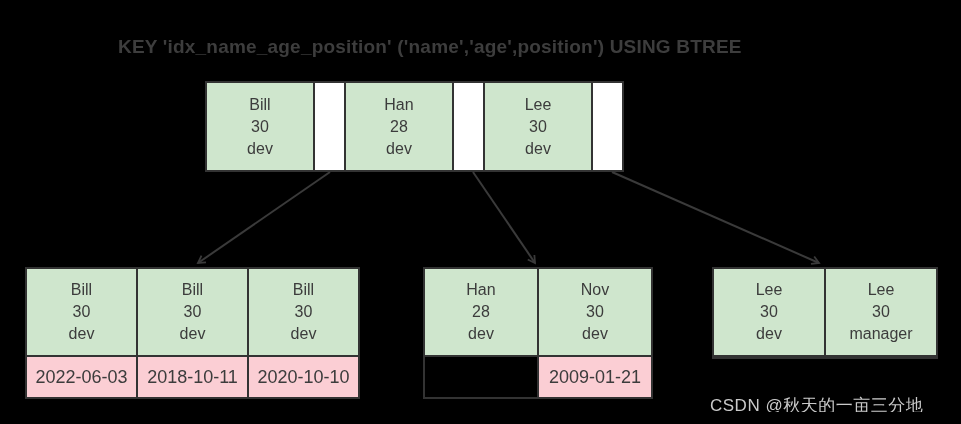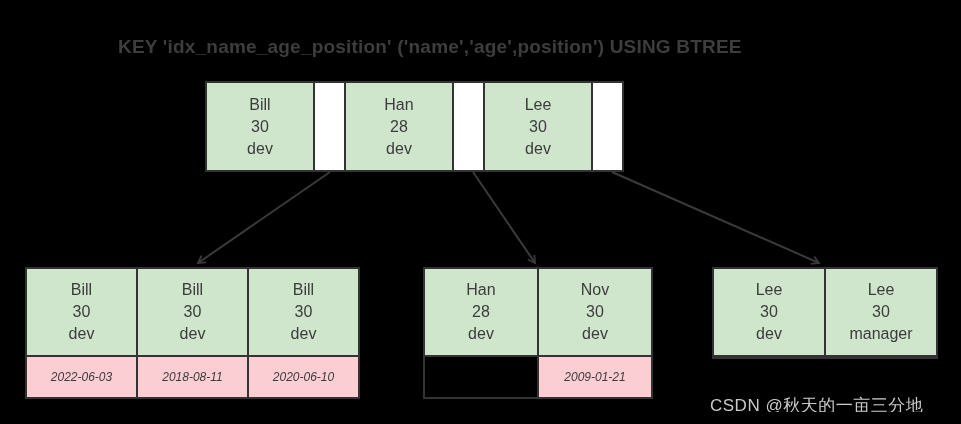--- a/index.html
+++ b/index.html
@@ -27,21 +27,21 @@
   .leaf{position:absolute;top:267px;display:flex;border:2px solid #333333;}
   .col{display:flex;flex-direction:column;border-right:2px solid #333333;}
   .col:last-child{border-right:none;}
   .leaf .rec{
     height:86px;background:#cfe6cd;border-bottom:2px solid #333333;
     display:flex;flex-direction:column;justify-content:center;align-items:center;
   }
   .leaf .date{
     height:40px;background:#fbced4;
     display:flex;justify-content:center;align-items:center;
-    font-size:12px;color:#3c3c3c;white-space:nowrap;font-style:italic;
+    font-size:18px;color:#3c3c3c;white-space:nowrap;
   }
   .leaf1{left:25px;}  .leaf1 .col{width:109px;}
   .leaf2{left:423px;} .leaf2 .col{width:112px;}
   .leaf3{left:712px;} .leaf3 .col{width:110px;}
   
   .arrows{position:absolute;left:0;top:0;pointer-events:none;}
   .arrows line{stroke:#3a3a3a;stroke-width:2;}
   
   .watermark{
     position:absolute;left:710px;top:394px;
@@ -95,29 +95,29 @@
         <span>dev</span>
       </div>
       <div class="date">2022-06-03</div>
     </div>
     <div class="col">
       <div class="rec">
         <span>Bill</span>
         <span>30</span>
         <span>dev</span>
       </div>
-      <div class="date">2018-08-11</div>
+      <div class="date">2018-10-11</div>
     </div>
     <div class="col">
       <div class="rec">
         <span>Bill</span>
         <span>30</span>
         <span>dev</span>
       </div>
-      <div class="date">2020-06-10</div>
+      <div class="date">2020-10-10</div>
     </div>
   </div>
 
   <div class="leaf leaf2">
     <div class="col">
       <div class="rec">
         <span>Han</span>
         <span>28</span>
         <span>dev</span>
       </div>

